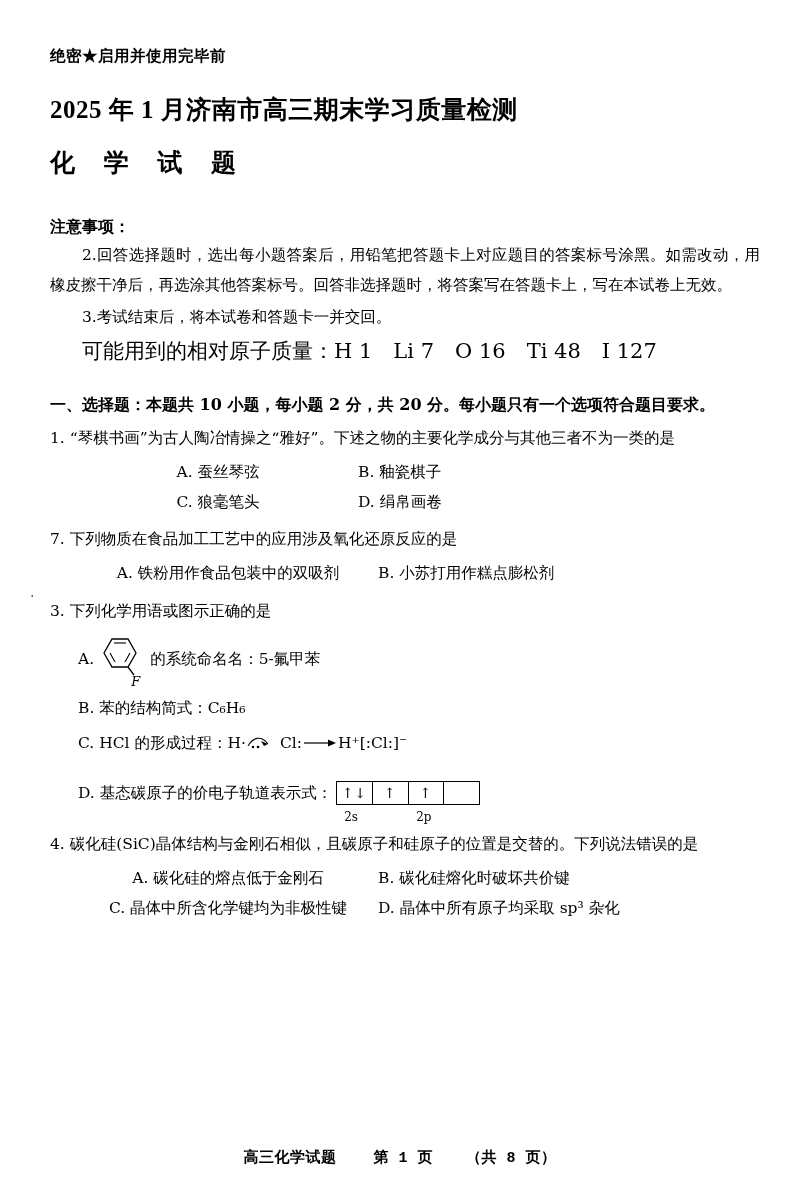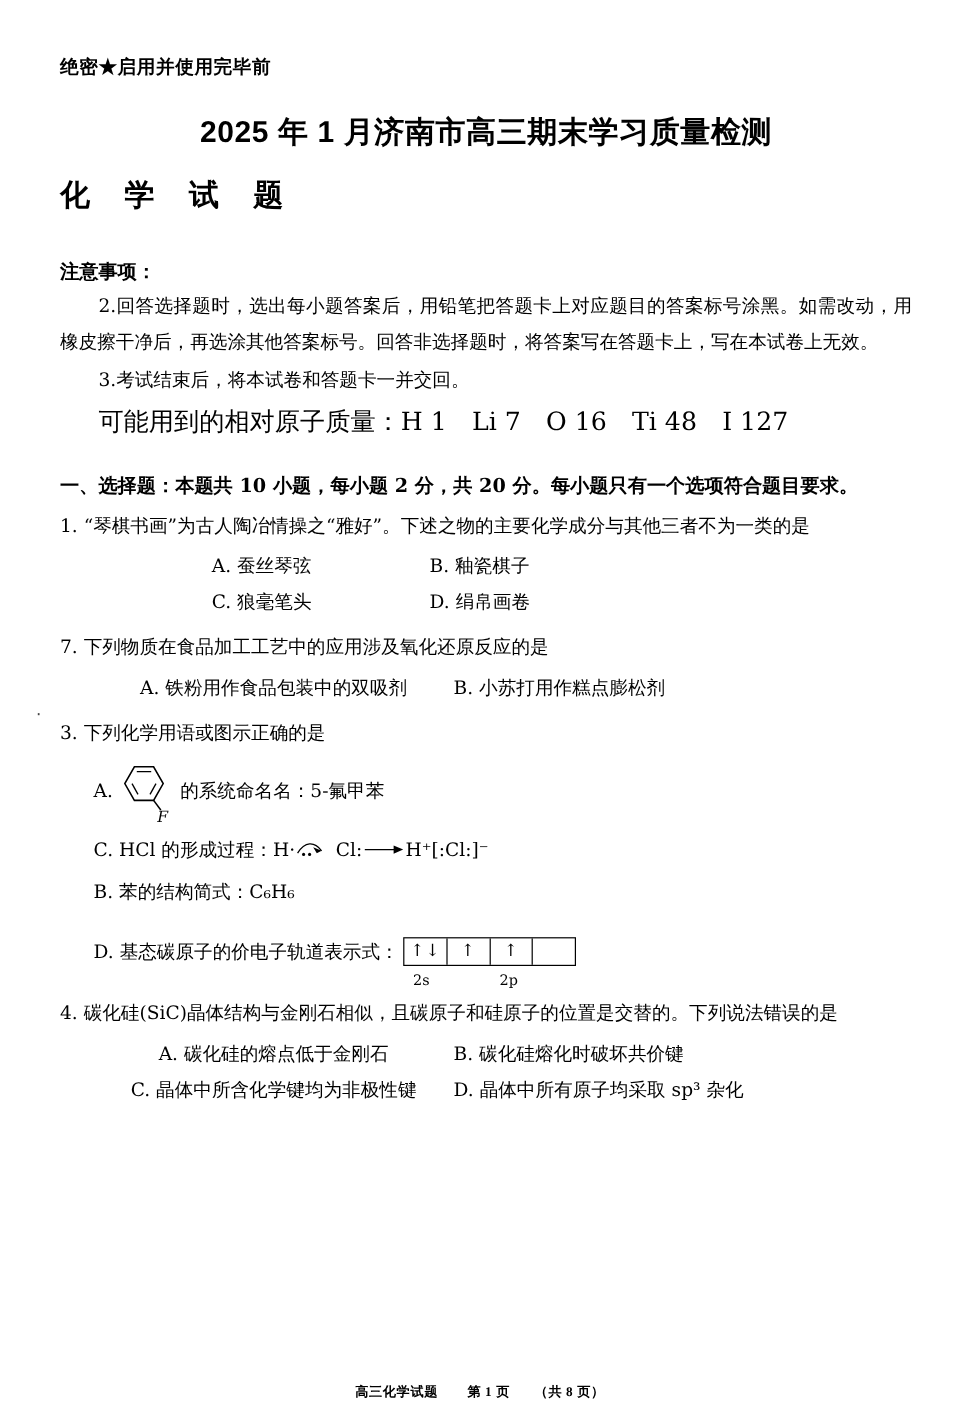--- a/index.html
+++ b/index.html
@@ -29,26 +29,26 @@
     width: 710px;
   }
   .secret-line {
     font-size: 15.5px;
     font-weight: bold;
     letter-spacing: 0.5px;
     margin-top: 46px;
     font-family: "DejaVu Serif", "Liberation Serif", serif;
   }
   .main-title {
-    text-align: center;
+    text-align: left;
     font-size: 25px;
     font-weight: bold;
     margin-top: 26px;
     letter-spacing: 0.5px;
-    font-family: Liberation Sans, sans-serif;
+    font-family: Liberation Serif, serif;
   }
   .sub-title {
     text-align: left;
     font-size: 25px;
     font-weight: bold;
     margin-top: 20px;
     letter-spacing: 10px;
     font-family: "DejaVu Serif", "Liberation Serif", serif;
   }
   .notes-head {
@@ -180,23 +180,23 @@
   .orb-labels span { position: absolute; top: 0; text-align: right; }
   .lbl-2s { left: 8px; }
   .lbl-2p { left: 80px; }
 
   .footer {
     position: absolute;
     left: 0;
     right: 0;
     bottom: 16px;
     text-align: center;
-    font-size: 11px;
-    font-weight: bold;
-    font-family: Liberation Serif, serif;
+    font-size: 15px;
+    font-weight: bold;
+    font-family: Liberation Mono, monospace;
     letter-spacing: 0.5px;
   }
   .footer .pg { font-weight: bold; }
   .dot-mark {
     position: absolute;
     left: 30px;
     top: 588px;
     font-size: 14px;
     color: #444;
   }
@@ -249,43 +249,43 @@
           <svg width="56" height="58" viewBox="0 0 56 58">
             <polygon points="18,8 34,8 42,22 34,36 18,36 10,22" fill="none" stroke="#000" stroke-width="1.3"></polygon>
             <line x1="20" y1="12" x2="32" y2="12" stroke="#000" stroke-width="1.1"></line>
             <line x1="36" y1="22" x2="31" y2="31" stroke="#000" stroke-width="1.1"></line>
             <line x1="16" y1="22" x2="21" y2="31" stroke="#000" stroke-width="1.1"></line>
             <line x1="34" y1="36" x2="40" y2="44" stroke="#000" stroke-width="1.3"></line>
           </svg>
           <span class="f-label">F</span>
         </span>
         <span>的系统命名名：5-氟甲苯</span>
+      </div>
+
+      <div class="opt-line">
+        <span>B. 苯的结构简式：C₆H₆</span>
       </div>
 
       <div class="opt-line">
         <span>C. HCl 的形成过程：</span>
         <span class="lewis">
           <span>H·</span>
           <svg width="34" height="22" viewBox="0 0 34 22">
             <path d="M2 14 C 8 4, 16 4, 22 12" fill="none" stroke="#000" stroke-width="1.1"></path>
             <polygon points="22,12 15,9 18,14" fill="#000"></polygon>
             <circle cx="7" cy="15" r="1.3" fill="#000"></circle>
             <circle cx="12" cy="15" r="1.3" fill="#000"></circle>
           </svg>
           <span>Cl:</span>
           <svg width="36" height="14" viewBox="0 0 36 14">
             <line x1="2" y1="7" x2="28" y2="7" stroke="#000" stroke-width="1.2"></line>
             <polygon points="34,7 26,3.5 26,10.5" fill="#000"></polygon>
           </svg>
           <span>H⁺[:Cl:]⁻</span>
         </span>
-      </div>
-
-      <div class="opt-line">
-        <span>B. 苯的结构简式：C₆H₆</span>
       </div>
 
       <div class="opt-line" style="margin-top:19px">
         <span>D. 基态碳原子的价电子轨道表示式：</span>
         <span class="orbital">
           <span class="orb-boxes">
             <div>
                 <span class="arrows">↑↓</span>
               </div>
             <div>

